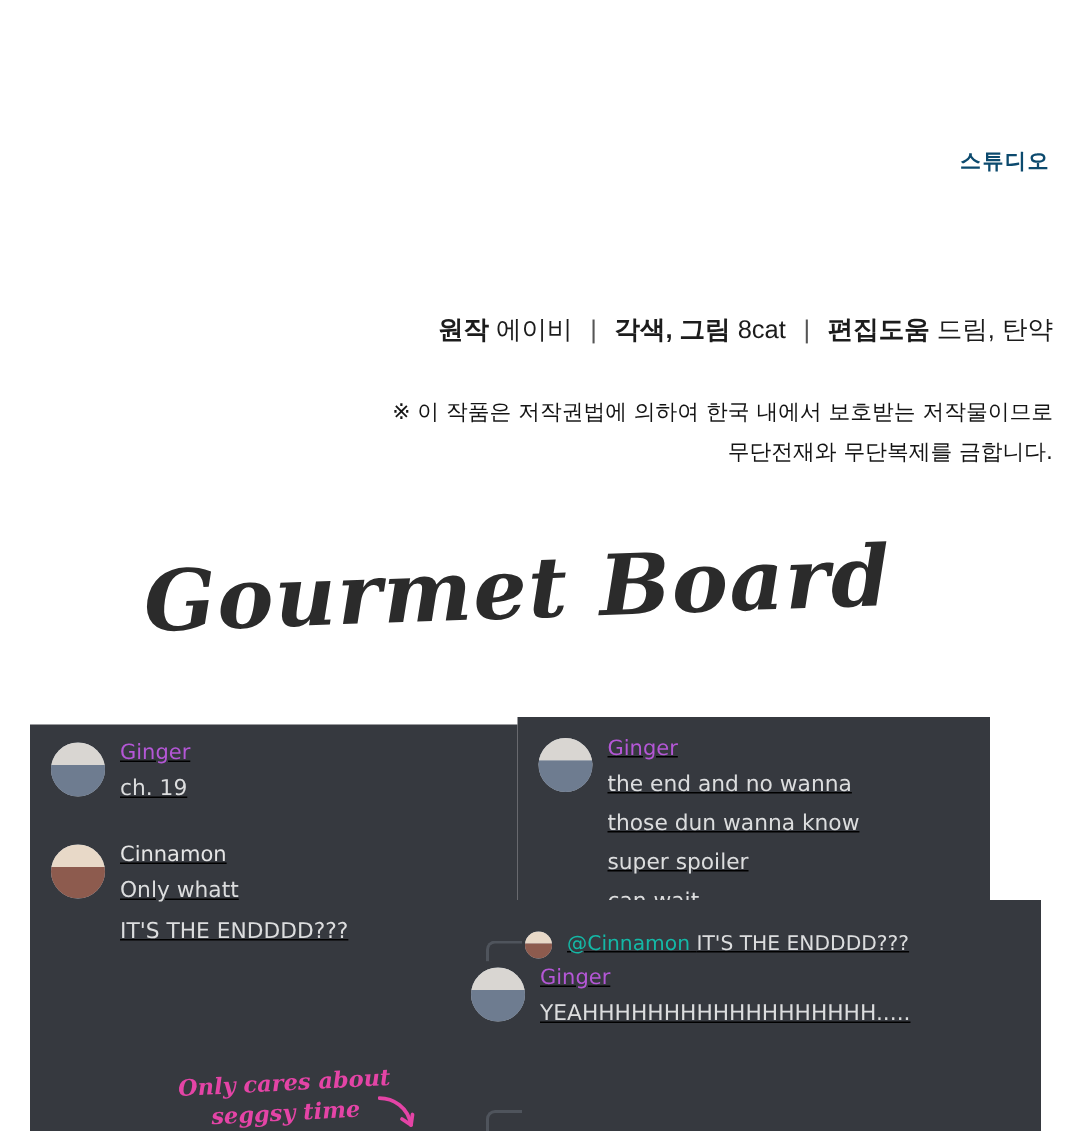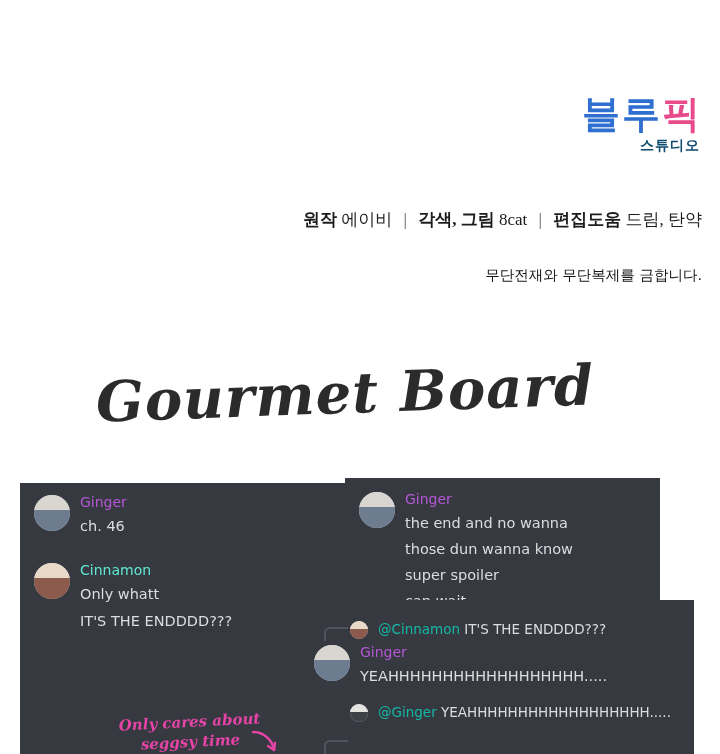--- a/index.html
+++ b/index.html
@@ -44,21 +44,21 @@
     display: block;
     margin-top: 4px;
     margin-right: 2px;
   }
 
   
   #credits {
     position: absolute;
     right: 18px;
     top: 208px;
-    font-family: Liberation Serif, serif;
+    font-family: Liberation Sans, sans-serif;
     font-size: 17px;
     color: #1c1c1c;
     white-space: nowrap;
   }
   #credits .lbl {
     font-weight: bold;
   }
   #credits .val {
     font-weight: normal;
   }
@@ -119,20 +119,21 @@
     left: 302px;
     top: 600px;
     width: 392px;
     height: 154px;
   }
 
   .msg {
     position: relative;
     padding: 0 10px 0 60px;
     margin-top: 10px;
+    text-decoration: underline;
   }
   .msg.compact {
     padding-left: 48px;
     margin-top: 6px;
   }
   .avatar {
     position: absolute;
     left: 14px;
     top: 2px;
     width: 36px;
@@ -162,21 +163,21 @@
   .av-plain .a-top { background: #e5e3e0; }
   .av-plain .a-bot { background: #3d4249; }
 
   .uname {
     font-family: "DejaVu Sans", sans-serif;
     font-size: 14px;
     line-height: 1.3;
     margin-bottom: 2px;
   }
   .uname.ginger { color: #b457d6; }
-  .uname.cinnamon { color: #5eead4; }
+  .uname.cinnamon { color: #e5e5e5; }
 
   .line {
     font-family: "DejaVu Sans", sans-serif;
     font-size: 14.5px;
     line-height: 1.8;
     color: #dcddde;
   }
   .mention {
     color: #14b8a6;
   }
@@ -209,49 +210,49 @@
     left: 252px;
     top: 730px;
     width: 26px;
     height: 24px;
   }
 </style>
 </head>
 <body>
 
 <div id="logo-block">
-  <span id="logo-main"><span>블루</span><span class="pink">픽</span></span>
   <span id="logo-sub">스튜디오</span>
 </div>
 
 <div id="credits">
   <span class="lbl">원작</span>
   <span class="val">에이비</span>
   <span class="sep">|</span>
   <span class="lbl">각색, 그림</span>
   <span class="val">8cat</span>
   <span class="sep">|</span>
   <span class="lbl">편집도움</span>
   <span class="val">드림, 탄약</span>
 </div>
 
 <div id="copyright">
+  <div>※ 이 작품은 저작권법에 의하여 한국 내에서 보호받는 저작물이므로</div>
   <div>무단전재와 무단복제를 금합니다.</div>
 </div>
 
 <div id="board-title">Gourmet Board</div>
 
 <div class="chat-panel" id="panel-left">
   <div class="msg">
     <div class="avatar av-ginger">
         <div class="a-top"></div>
         <div class="a-bot"></div>
       </div>
     <div class="uname ginger">Ginger</div>
-    <div class="line">ch. 46</div>
+    <div class="line">ch. 19</div>
   </div>
   <div class="msg" style="margin-top:22px;">
     <div class="avatar av-cinnamon">
         <div class="a-top"></div>
         <div class="a-bot"></div>
       </div>
     <div class="uname cinnamon">Cinnamon</div>
     <div class="line">Only whatt</div>
     <div class="line">IT'S THE ENDDDD???</div>
   </div>
@@ -285,27 +286,20 @@
   <div class="msg" style="margin-top:4px; padding-left:58px;">
     <div class="avatar av-ginger" style="left:12px;">
         <div class="a-top"></div>
         <div class="a-bot"></div>
       </div>
     <div class="uname ginger">Ginger</div>
     <div class="line">YEAHHHHHHHHHHHHHHHHHH.....</div>
   </div>
 
   <div class="reply-bar" style="left:22px; top:140px; width:22px; height:12px;"></div>
-  <div class="msg compact" style="margin-top:14px; padding-left:58px;">
-    <div class="avatar small av-plain" style="left:48px;">
-        <div class="a-top"></div>
-        <div class="a-bot"></div>
-      </div>
-    <div class="line" style="padding-left:18px; font-size:13.5px; line-height:1.4;"><span class="mention">@Ginger</span> <span>YEAHHHHHHHHHHHHHHHHHH.....</span></div>
-  </div>
 </div>
 
 <div id="annotation">
   <div>Only cares about</div>
   <div>seggsy time</div>
 </div>
 <svg id="annotation-arrow" viewBox="0 0 26 24">
   <path d="M1 2 C10 2, 20 8, 22 20" stroke="#e444a6" stroke-width="2.5" fill="none" stroke-linecap="round"></path>
   <path d="M22 20 L16 16 M22 20 L23 13" stroke="#e444a6" stroke-width="2.5" fill="none" stroke-linecap="round"></path>
 </svg>

